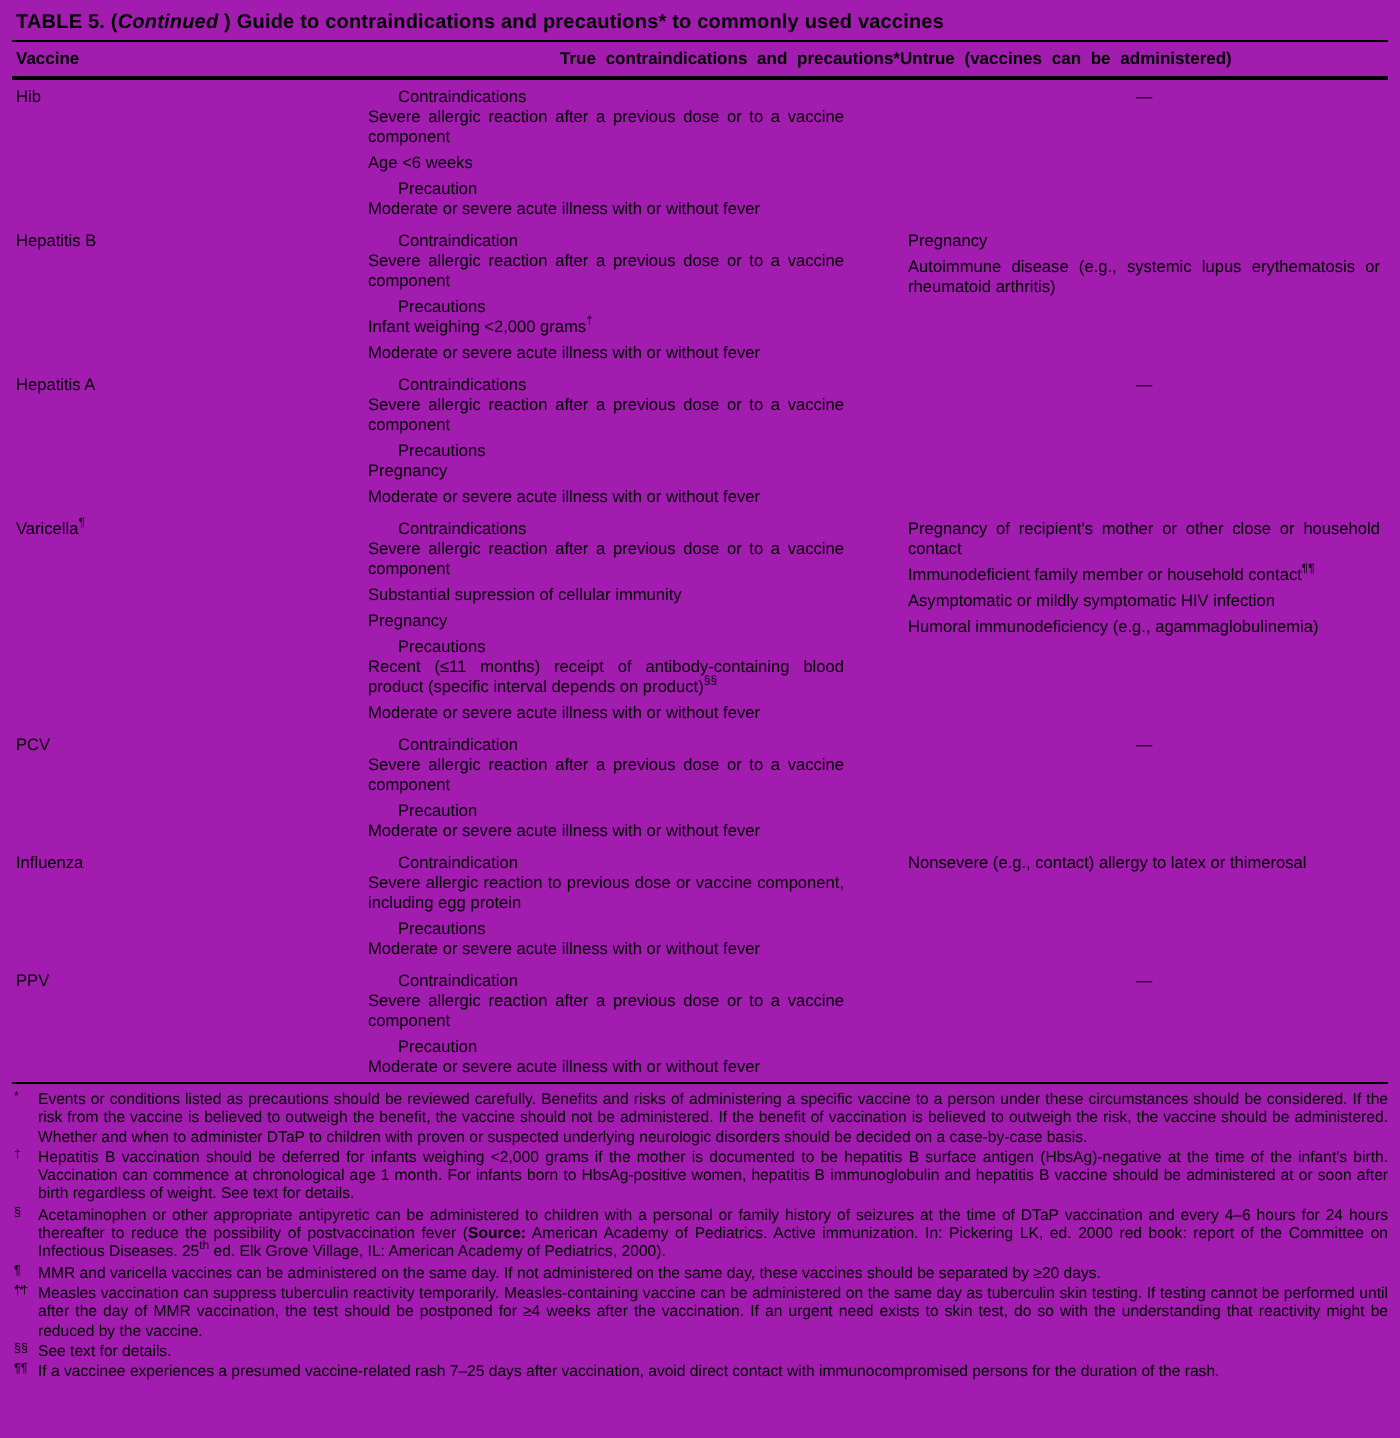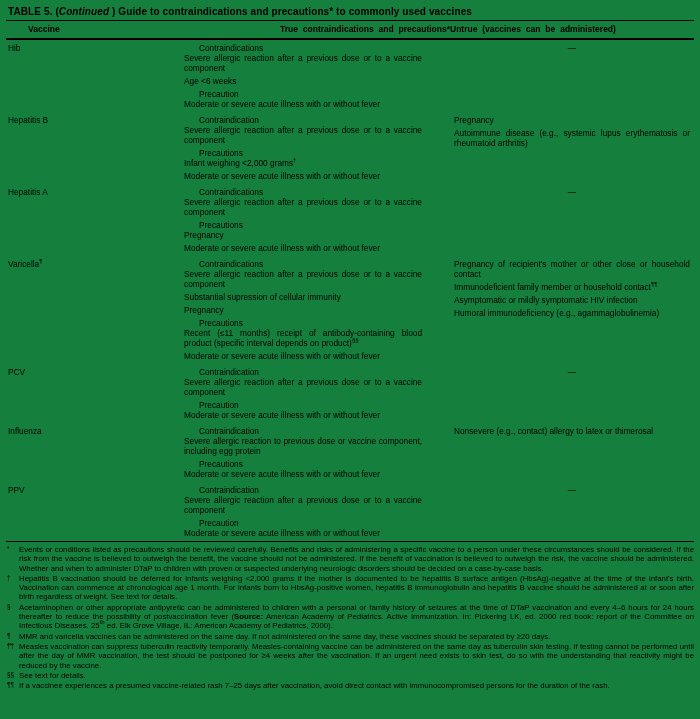--- a/index.html
+++ b/index.html
@@ -1,30 +1,30 @@
 <!DOCTYPE html>
 <html><head>
 <meta charset="utf-8">
 <style>
   html,body{margin:0;padding:0;background:#fff;}
   .page{
     width:700px;height:719px;box-sizing:border-box;
-    background:#15803d;color:#000;
+    background:#a21caf;color:#000;
     font-family:"Liberation Sans", sans-serif;
     padding:4px 6px 0 6px;position:relative;overflow:hidden;
   }
   
   .title{font-size:10px;font-weight:bold;padding:2px 0 3px 2px;letter-spacing:.1px;}
   .title .it{font-style:italic;}
   .rule-med{border-top:1.5px solid #000;margin:0;}
   .rule-thick{border-top:2px solid #000;margin:0;}
   .rule-thin{border-top:1px solid #000;margin:0;}
   
   .colheads{display:grid;grid-template-columns:178px 266px 1fr;padding:3px 0 4px 0;font-size:8.5px;font-weight:bold;}
-  .ch1{padding-left:2px;margin-left:20px;}
+  .ch1{padding-left:2px;}
   .ch2{text-align:right;word-spacing:2.5px;}
   .ch3{word-spacing:2.5px;}
   
   .tbody{font-size:8.3px;line-height:10px;}
   .row{display:grid;grid-template-columns:178px 266px 1fr;padding-top:3px;}
   .c1{padding-left:2px;}
   .c2{padding-right:28px;}
   .c3{padding-left:4px;padding-right:4px;}
   .grp{margin-bottom:2px;}
   .gh{font-weight:normal;margin-left:15px;}

